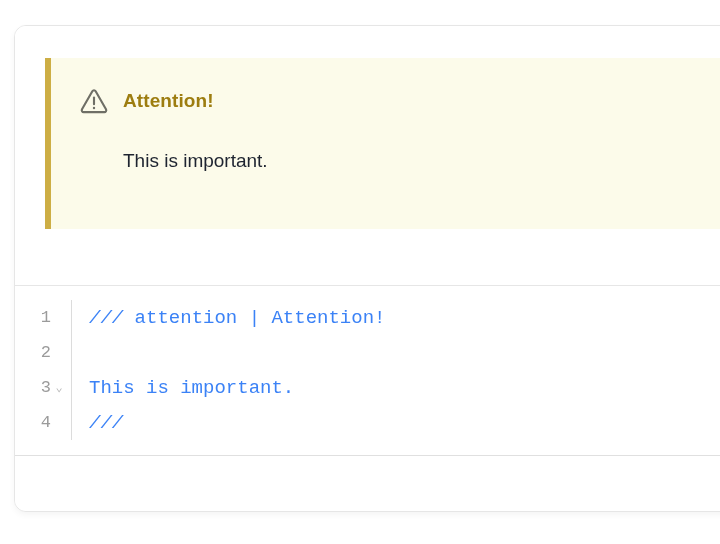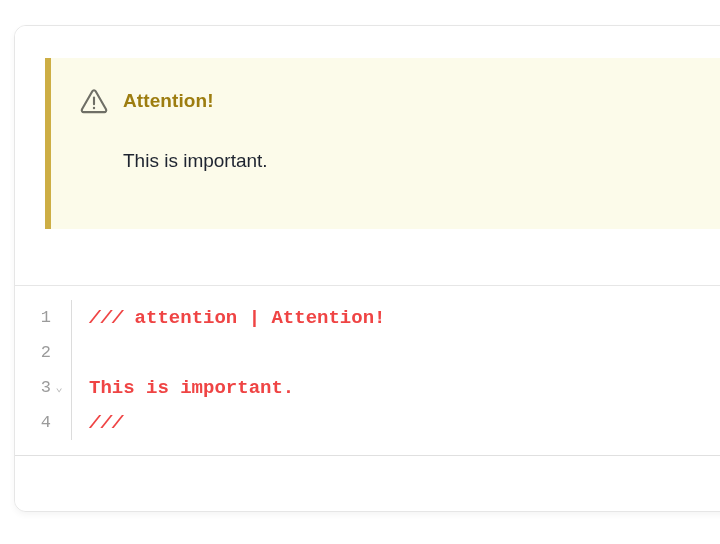--- a/index.html
+++ b/index.html
@@ -151,24 +151,23 @@
     width: 1px;
     flex: 0 0 1px;
     align-self: stretch;
     background: #dcdcdc;
   }
 
   .code-text {
     padding-left: 17px;
     font-family: "Liberation Mono", monospace;
     font-size: 19px;
-    color: #ef4444;
+    color: #3b82f6;
     white-space: pre;
     letter-spacing: 0px;
-    font-weight: bold;
   }
 
   .code-text .marker { font-style: italic; }
 
   
   .card-footer {
     position: absolute;
     left: 0;
     top: 431px;
     right: 0;

